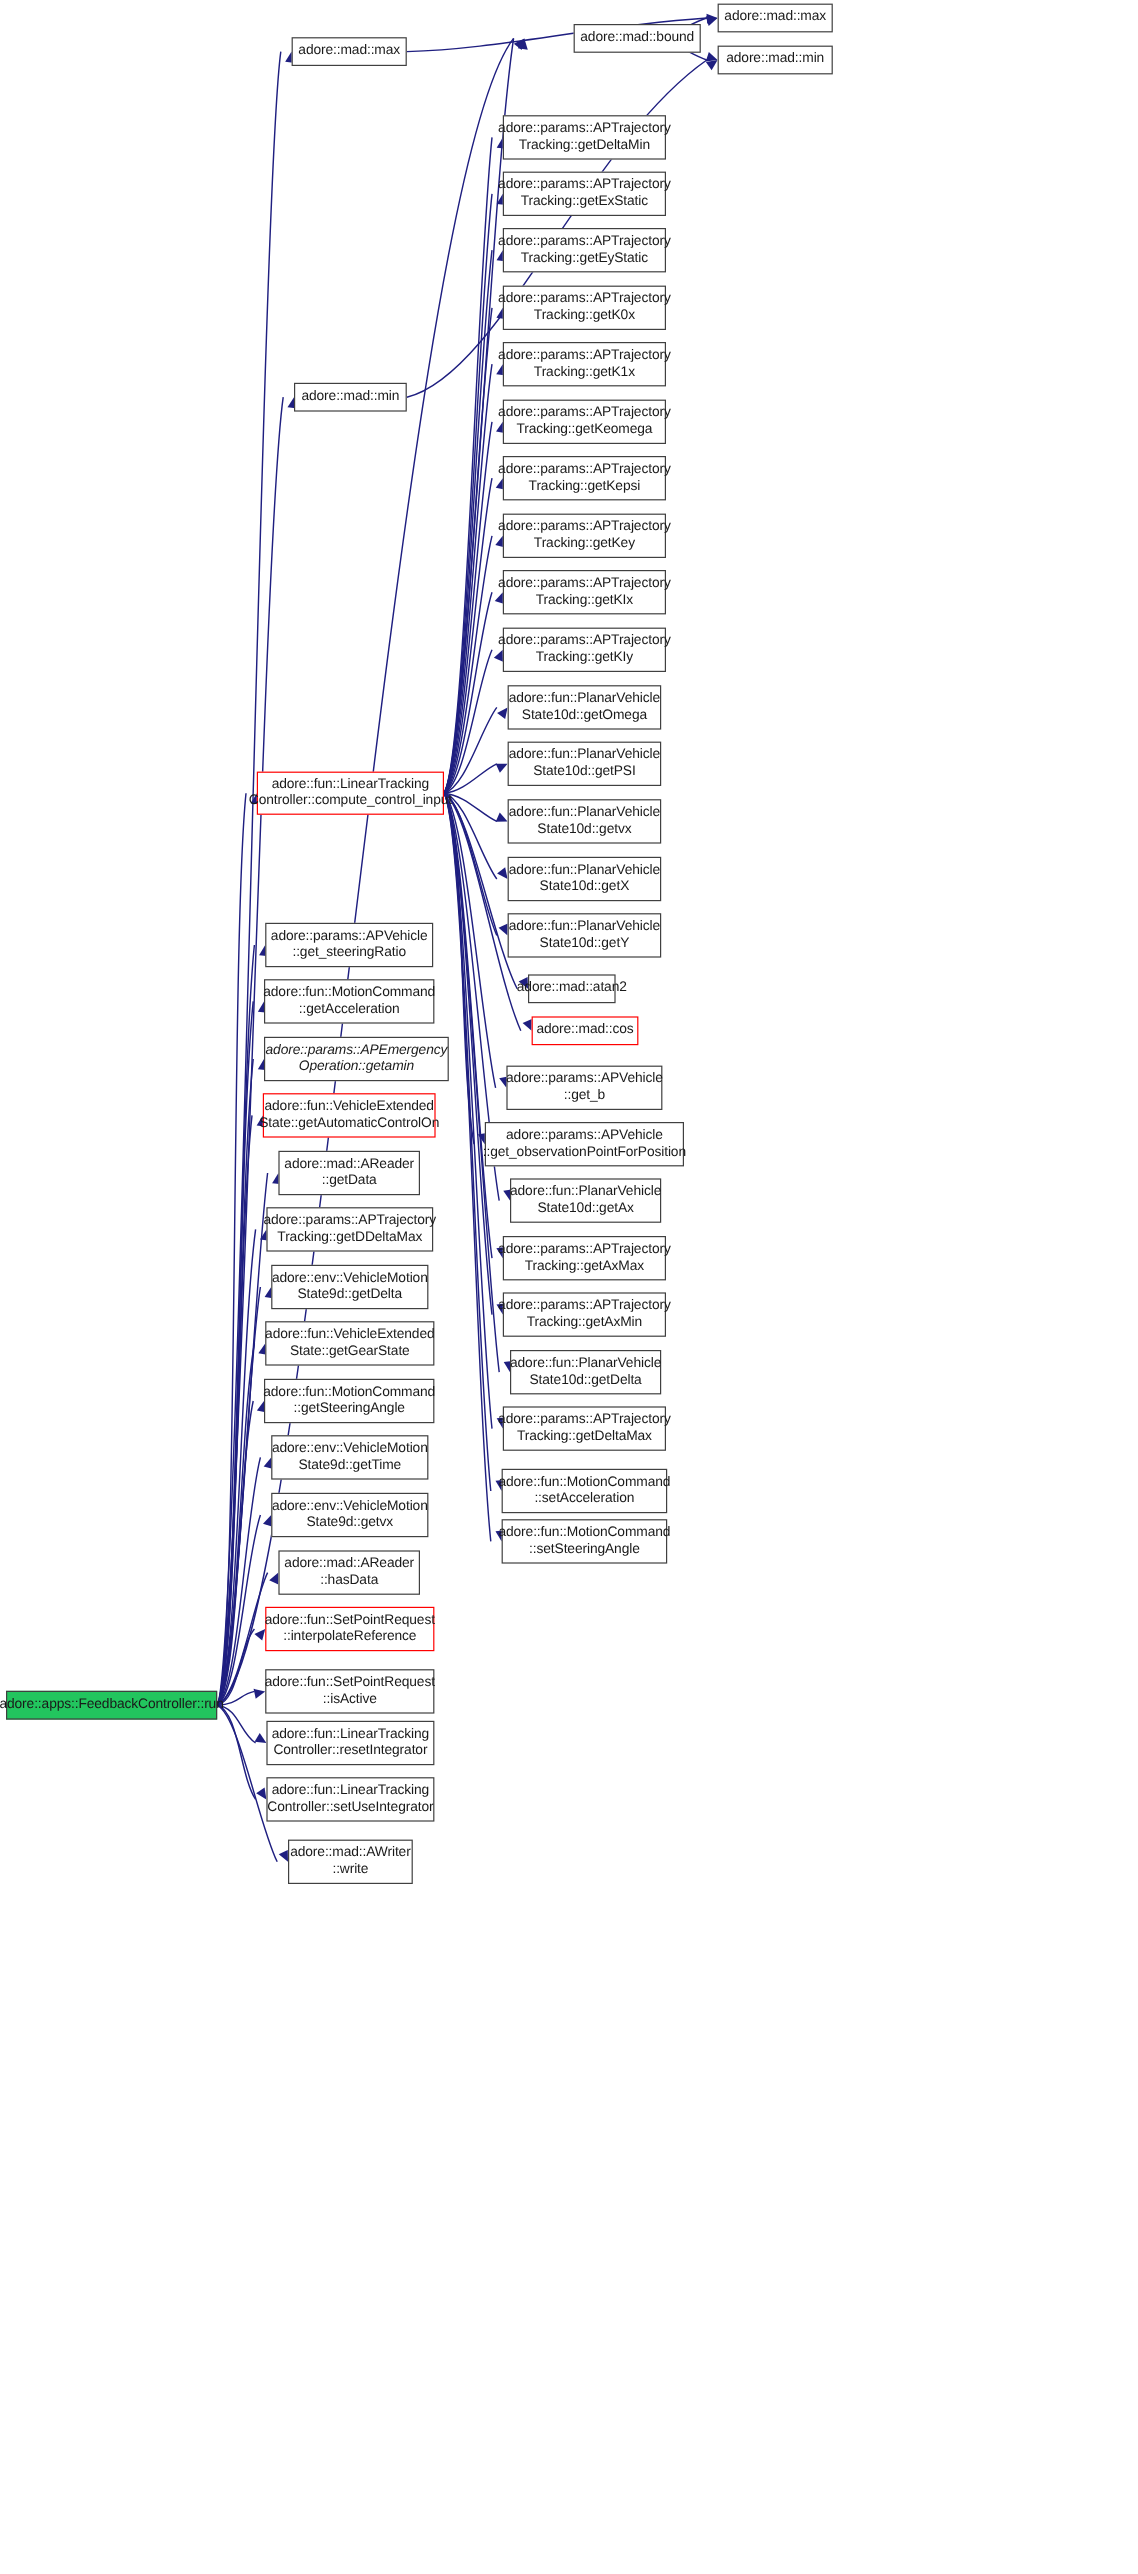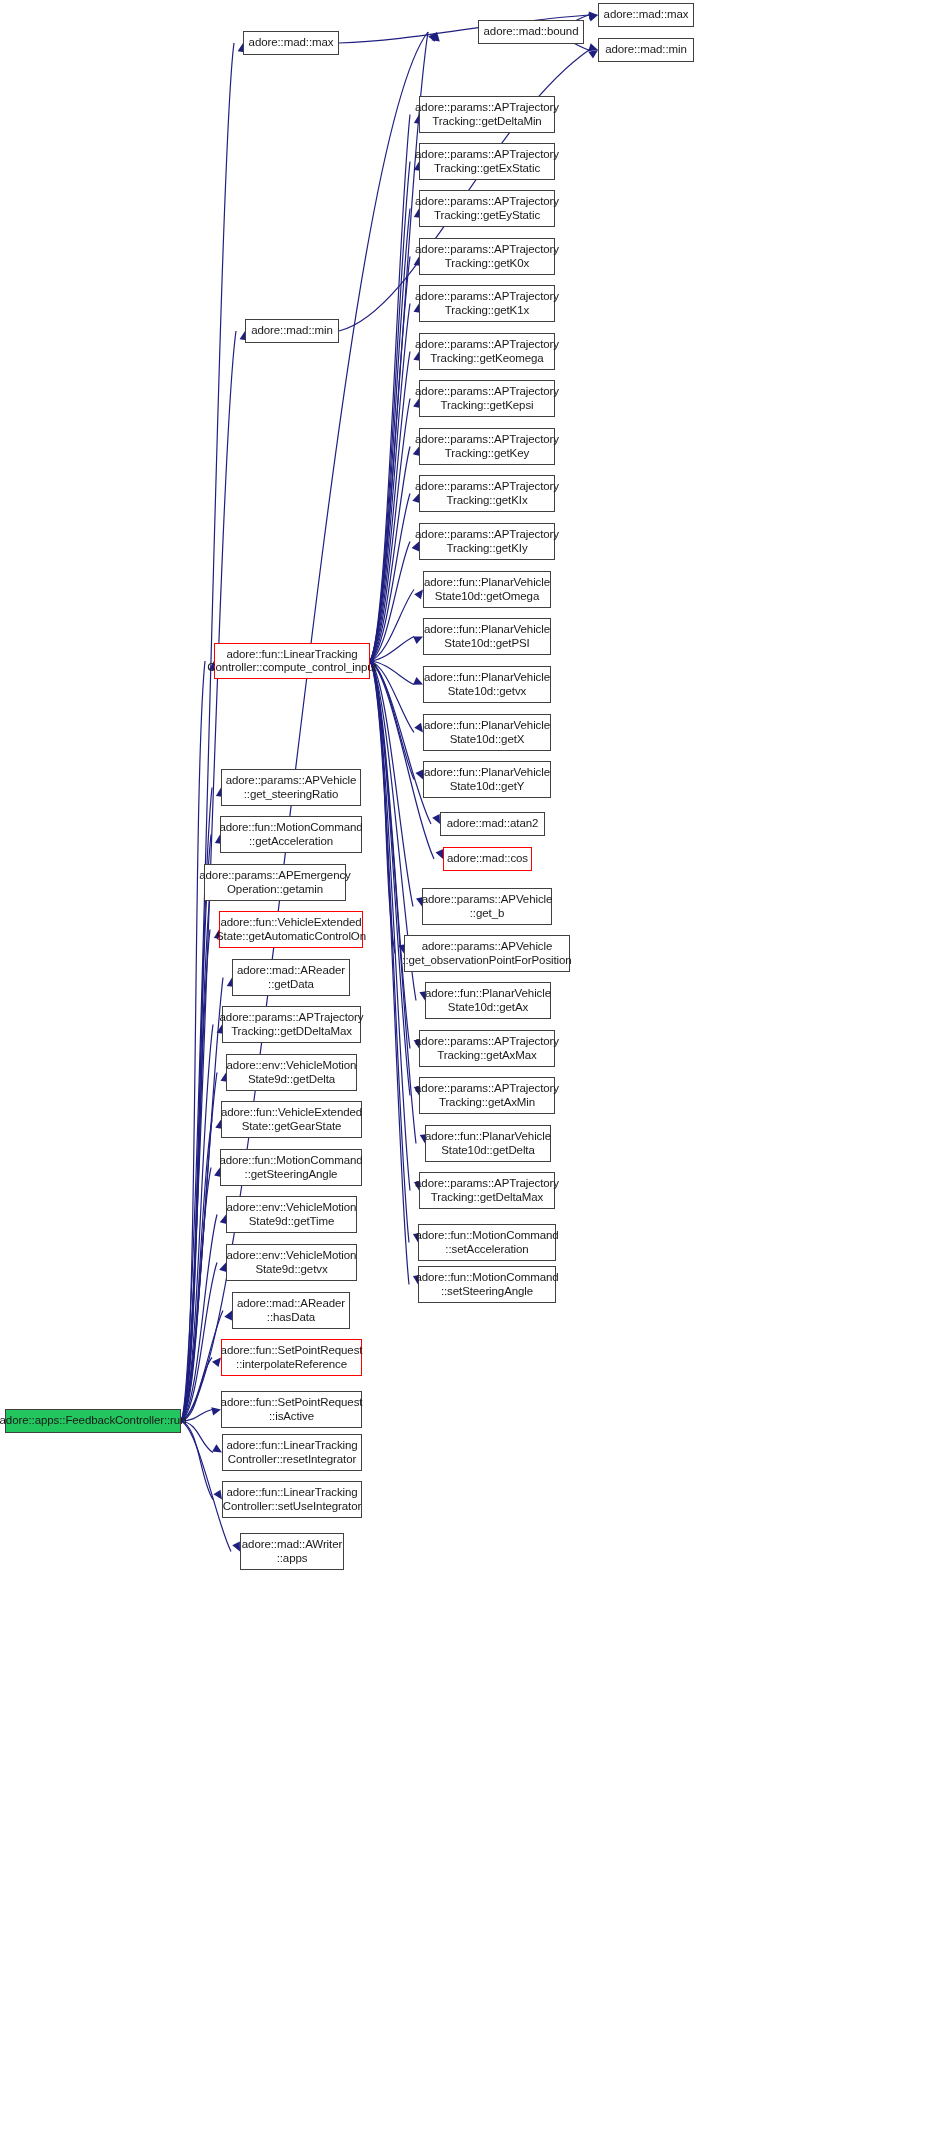--- a/index.html
+++ b/index.html
@@ -190,21 +190,21 @@
       <div class="node" style="left: 423px; top: 571px; width: 128px; height: 37px;">adore::fun::PlanarVehicle
 State10d::getOmega</div>
       <div class="node" style="left: 423px; top: 618px; width: 128px; height: 37px;">adore::fun::PlanarVehicle
 State10d::getPSI</div>
       <div class="node" style="left: 423px; top: 666px; width: 128px; height: 37px;">adore::fun::PlanarVehicle
 State10d::getvx</div>
       <div class="node" style="left: 423px; top: 714px; width: 128px; height: 37px;">adore::fun::PlanarVehicle
 State10d::getX</div>
       <div class="node" style="left: 423px; top: 761px; width: 128px; height: 37px;">adore::fun::PlanarVehicle
 State10d::getY</div>
-      <div class="node" style="left: 440px; top: 812px; width: 105px; height: 24px;">adore::mad::atan2</div>
+      <div class="node" style="left: 440px; top: 812px; width: 73px; height: 24px;">adore::mad::atan2</div>
       <div class="node hl" style="left: 443px; top: 847px; width: 89px; height: 24px;">adore::mad::cos</div>
       <div class="node" style="left: 422px; top: 888px; width: 130px; height: 37px;">adore::params::APVehicle
 ::get_b</div>
       <div class="node" style="left: 404px; top: 935px; width: 166px; height: 37px;">adore::params::APVehicle
 ::get_observationPointForPosition</div>
       <div class="node" style="left: 425px; top: 982px; width: 126px; height: 37px;">adore::fun::PlanarVehicle
 State10d::getAx</div>
       <div class="node" style="left: 419px; top: 1030px; width: 136px; height: 37px;">adore::params::APTrajectory
 Tracking::getAxMax</div>
       <div class="node" style="left: 419px; top: 1077px; width: 136px; height: 37px;">adore::params::APTrajectory
@@ -214,21 +214,21 @@
       <div class="node" style="left: 419px; top: 1172px; width: 136px; height: 37px;">adore::params::APTrajectory
 Tracking::getDeltaMax</div>
       <div class="node" style="left: 418px; top: 1224px; width: 138px; height: 37px;">adore::fun::MotionCommand
 ::setAcceleration</div>
       <div class="node" style="left: 418px; top: 1266px; width: 138px; height: 37px;">adore::fun::MotionCommand
 ::setSteeringAngle</div>
       <div class="node" style="left: 221px; top: 769px; width: 140px; height: 37px;">adore::params::APVehicle
 ::get_steeringRatio</div>
       <div class="node" style="left: 220px; top: 816px; width: 142px; height: 37px;">adore::fun::MotionCommand
 ::getAcceleration</div>
-      <div class="node" style="left: 204px; top: 864px; width: 142px; height: 37px;">adore::params::APEmergency
+      <div class="node" style="left: 220px; top: 864px; width: 154px; height: 37px; font-style: italic;">adore::params::APEmergency
 Operation::getamin</div>
       <div class="node hl" style="left: 219px; top: 911px; width: 144px; height: 37px;">adore::fun::VehicleExtended
 State::getAutomaticControlOn</div>
       <div class="node" style="left: 232px; top: 959px; width: 118px; height: 37px;">adore::mad::AReader
 ::getData</div>
       <div class="node" style="left: 222px; top: 1006px; width: 139px; height: 37px;">adore::params::APTrajectory
 Tracking::getDDeltaMax</div>
       <div class="node" style="left: 226px; top: 1054px; width: 131px; height: 37px;">adore::env::VehicleMotion
 State9d::getDelta</div>
       <div class="node" style="left: 221px; top: 1101px; width: 141px; height: 37px;">adore::fun::VehicleExtended
@@ -243,15 +243,15 @@
 ::hasData</div>
       <div class="node hl" style="left: 221px; top: 1339px; width: 141px; height: 37px;">adore::fun::SetPointRequest
 ::interpolateReference</div>
       <div class="node" style="left: 221px; top: 1391px; width: 141px; height: 37px;">adore::fun::SetPointRequest
 ::isActive</div>
       <div class="node" style="left: 222px; top: 1434px; width: 140px; height: 37px;">adore::fun::LinearTracking
 Controller::resetIntegrator</div>
       <div class="node" style="left: 222px; top: 1481px; width: 140px; height: 37px;">adore::fun::LinearTracking
 Controller::setUseIntegrator</div>
       <div class="node" style="left: 240px; top: 1533px; width: 104px; height: 37px;">adore::mad::AWriter
-::apps</div>
+::write</div>
     </div>
 </div>
 
 </body></html>

